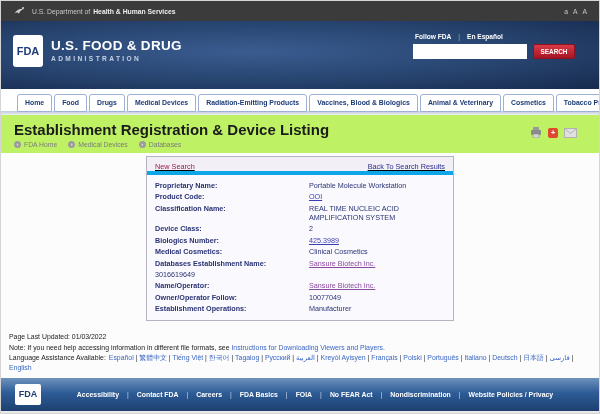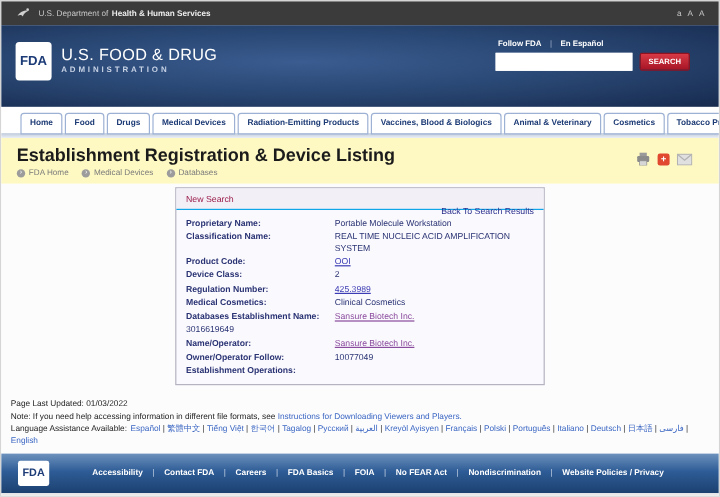--- a/index.html
+++ b/index.html
@@ -14,64 +14,64 @@
   .hhs-bold { color:#eeeeee; font-weight:bold; margin-left:3px; }
   .text-size { margin-left:auto; display:flex; align-items:baseline; gap:5px; }
 
   
   .header { height:68px; position:relative;
             background:radial-gradient(ellipse at 42% 45%, #3a5c90 0%, #27446f 55%, #172a4e 100%); }
   .fda-logo-box { position:absolute; left:12px; top:14px; width:30px; height:32px; background:#fff;
                   border-radius:3px; display:flex; align-items:center; justify-content:center;
                   color:#1d3c77; font-weight:bold; font-size:11px; }
   .brand { position:absolute; left:50px; top:17px; color:#fff; }
-  .brand-1 { font-size:13.5px; font-weight:normal; letter-spacing:.3px;text-align:right; }
+  .brand-1 { font-size:13.5px; font-weight:bold; letter-spacing:.3px;text-align:right; }
   .brand-2 { font-size:6.6px; font-weight:bold; letter-spacing:2.4px; color:#c7d2e5; margin-top:2px; }
   .header-right { position:absolute; right:24px; top:12px; }
   .follow-row { color:#fff; font-size:6.6px; font-weight:bold; display:flex; gap:7px;
                 margin:0 0 4px 2px; align-items:center; }
   .follow-sep::before { content:"|"; color:#9fb0cc; font-weight:normal; }
   .search-row { display:flex; align-items:center; }
   .search-input { width:114px; height:15px; border:1px solid #fff; font-size:7px; padding:0 4px;
                   background:#fff; outline:none; }
   .search-btn { width:42px; height:15px; margin-left:6px; border:1px solid #8e1220; border-radius:2px;
                 background:linear-gradient(#d83a45,#a61425); color:#fff; font-size:6.4px;
                 font-weight:bold; cursor:pointer; font-family:"Liberation Sans",sans-serif; }
 
   
   .nav { background:#fff; padding:2px 0 0 16px; height:22px; white-space:nowrap; }
   .tab { display:inline-block; font-size:6.9px; font-weight:bold; color:#1c3a75; background:#fff;
          border:1px solid #9db1d4; border-radius:3px 3px 0 0; padding:4px 7px 5px; margin-right:2px;
          cursor:pointer; }
   .nav-band { height:4px; background:linear-gradient(#bdc9db,#ecf0f5); }
 
   
-  .title-block { padding:6px 24px 5px 13px; position:relative; background:#fef9c3; }
+  .title-block { padding:6px 24px 5px 13px; position:relative; background:#bef264; }
   .page-title { font-size:15px; color:#1b1b1b; font-weight:bold; }
   .breadcrumbs { margin-top:3px; display:flex; gap:11px; font-size:6.8px; color:#7a7a7a; }
   .crumb { display:flex; align-items:center; gap:3px; cursor:pointer; }
   .crumb-icon { width:7px; height:7px; background:#9c9c9c; border-radius:50%; color:#fff;
                 font-size:6px; line-height:6.5px; text-align:center; flex-shrink:0; }
   .crumb-icon::after { content:"\203A"; }
   .title-icons { position:absolute; right:22px; top:12px; display:flex; gap:6px; align-items:center; }
   .icon-share { width:10px; height:10px; background:#e0492f; border-radius:2px; color:#fff;
                 font-size:8px; font-weight:bold; line-height:9px; text-align:center; cursor:pointer; }
   .icon-share::after { content:"+"; }
   .icon-btn { cursor:pointer; display:flex; }
 
   
   .main { background:#fcfcfd; padding:3px 0 5px; }
   .panel { width:308px; margin:0 auto; background:#faf9fd; border:1px solid #b5b3c0; }
-  .panel-header { height:18px; background:#f2eff7; border-bottom:1px solid #0ea5e9; display:flex;
-                  justify-content:space-between; align-items:center; padding:0 8px; font-size:7.3px; }
+  .panel-header { height:18px; background:#f2eff7; border-bottom:4px solid #0ea5e9; display:flex;
+                  justify-content:space-between; align-items:flex-end; padding:0 8px; font-size:7.3px;text-decoration:underline; }
   .new-search { color:#9b1c48; cursor:pointer; }
   .back-link { color:#2b2f8e; cursor:pointer;margin-top:20px; }
   .panel-body { padding:5px 8px 6px; }
   .row { display:flex; padding:1px 0; }
-  .row-label { width:124px; flex-shrink:0; font-weight:bold; color:#2a3374; font-size:7.2px;
+  .row-label { width:154px; flex-shrink:0; font-weight:bold; color:#2a3374; font-size:7.2px;
                line-height:1.3; padding-right:4px; }
   .row-value { flex:1; color:#2a3374; font-size:7.2px; line-height:1.3; }
   .row-value.link-blue { color:#3c3cb4; text-decoration:underline; cursor:pointer; }
   .row-value.link-purple { color:#8a4a9e; text-decoration:underline; cursor:pointer; }
 
   
   .footer-note { padding:6px 8px 4px; font-size:6.9px; color:#222; line-height:1.5; background:#fcfcfd; }
   .note-link { color:#3a66c2; cursor:pointer; }
   .lang-label { margin-right:3px; }
   .lang { color:#3a66c2; cursor:pointer; }
@@ -180,36 +180,36 @@
         <span class="back-link">Back To Search Results</span>
       </div>
       <div class="panel-body">
 
           <div class="row">
             <span class="row-label">Proprietary Name:</span>
             <span class="row-value text">Portable Molecule Workstation</span>
           </div>
 
           <div class="row">
+            <span class="row-label">Product Code:</span>
+            <span class="row-value link-blue">OOI</span>
+          </div>
+
+          <div class="row">
             <span class="row-label">Classification Name:</span>
             <span class="row-value text">REAL TIME NUCLEIC ACID AMPLIFICATION SYSTEM</span>
           </div>
 
           <div class="row">
-            <span class="row-label">Product Code:</span>
-            <span class="row-value link-blue">OOI</span>
-          </div>
-
-          <div class="row">
             <span class="row-label">Device Class:</span>
             <span class="row-value text">2</span>
           </div>
 
           <div class="row">
-            <span class="row-label">Regulation Number:</span>
+            <span class="row-label">Biologics Number:</span>
             <span class="row-value link-blue">425.3989</span>
           </div>
 
           <div class="row">
             <span class="row-label">Medical Cosmetics:</span>
             <span class="row-value text">Clinical Cosmetics</span>
           </div>
 
           <div class="row">
             <span class="row-label">Databases Establishment Name:</span>
@@ -225,20 +225,21 @@
             <span class="row-value link-purple">Sansure Biotech Inc.</span>
           </div>
 
           <div class="row">
             <span class="row-label">Owner/Operator Follow:</span>
             <span class="row-value text">10077049</span>
           </div>
 
           <div class="row">
             <span class="row-label">Establishment Operations:</span>
+            <span class="row-value text">Manufacturer</span>
           </div>
         </div>
     </div>
   </div>
 
   <div class="footer-note">
     <div>Page Last Updated: 01/03/2022</div>
     <div><span>Note: If you need help accessing information in different file formats, see </span><span class="note-link">Instructions for Downloading Viewers and Players.</span></div>
     <div>
       <span class="lang-label">Language Assistance Available:</span><span><span class="lang">Español</span><span class="lang">繁體中文</span><span class="lang">Tiếng Việt</span><span class="lang">한국어</span><span class="lang">Tagalog</span><span class="lang">Русский</span><span class="lang">العربية</span><span class="lang">Kreyòl Ayisyen</span><span class="lang">Français</span><span class="lang">Polski</span><span class="lang">Português</span><span class="lang">Italiano</span><span class="lang">Deutsch</span><span class="lang">日本語</span><span class="lang">فارسی</span><span class="lang">English</span></span>

